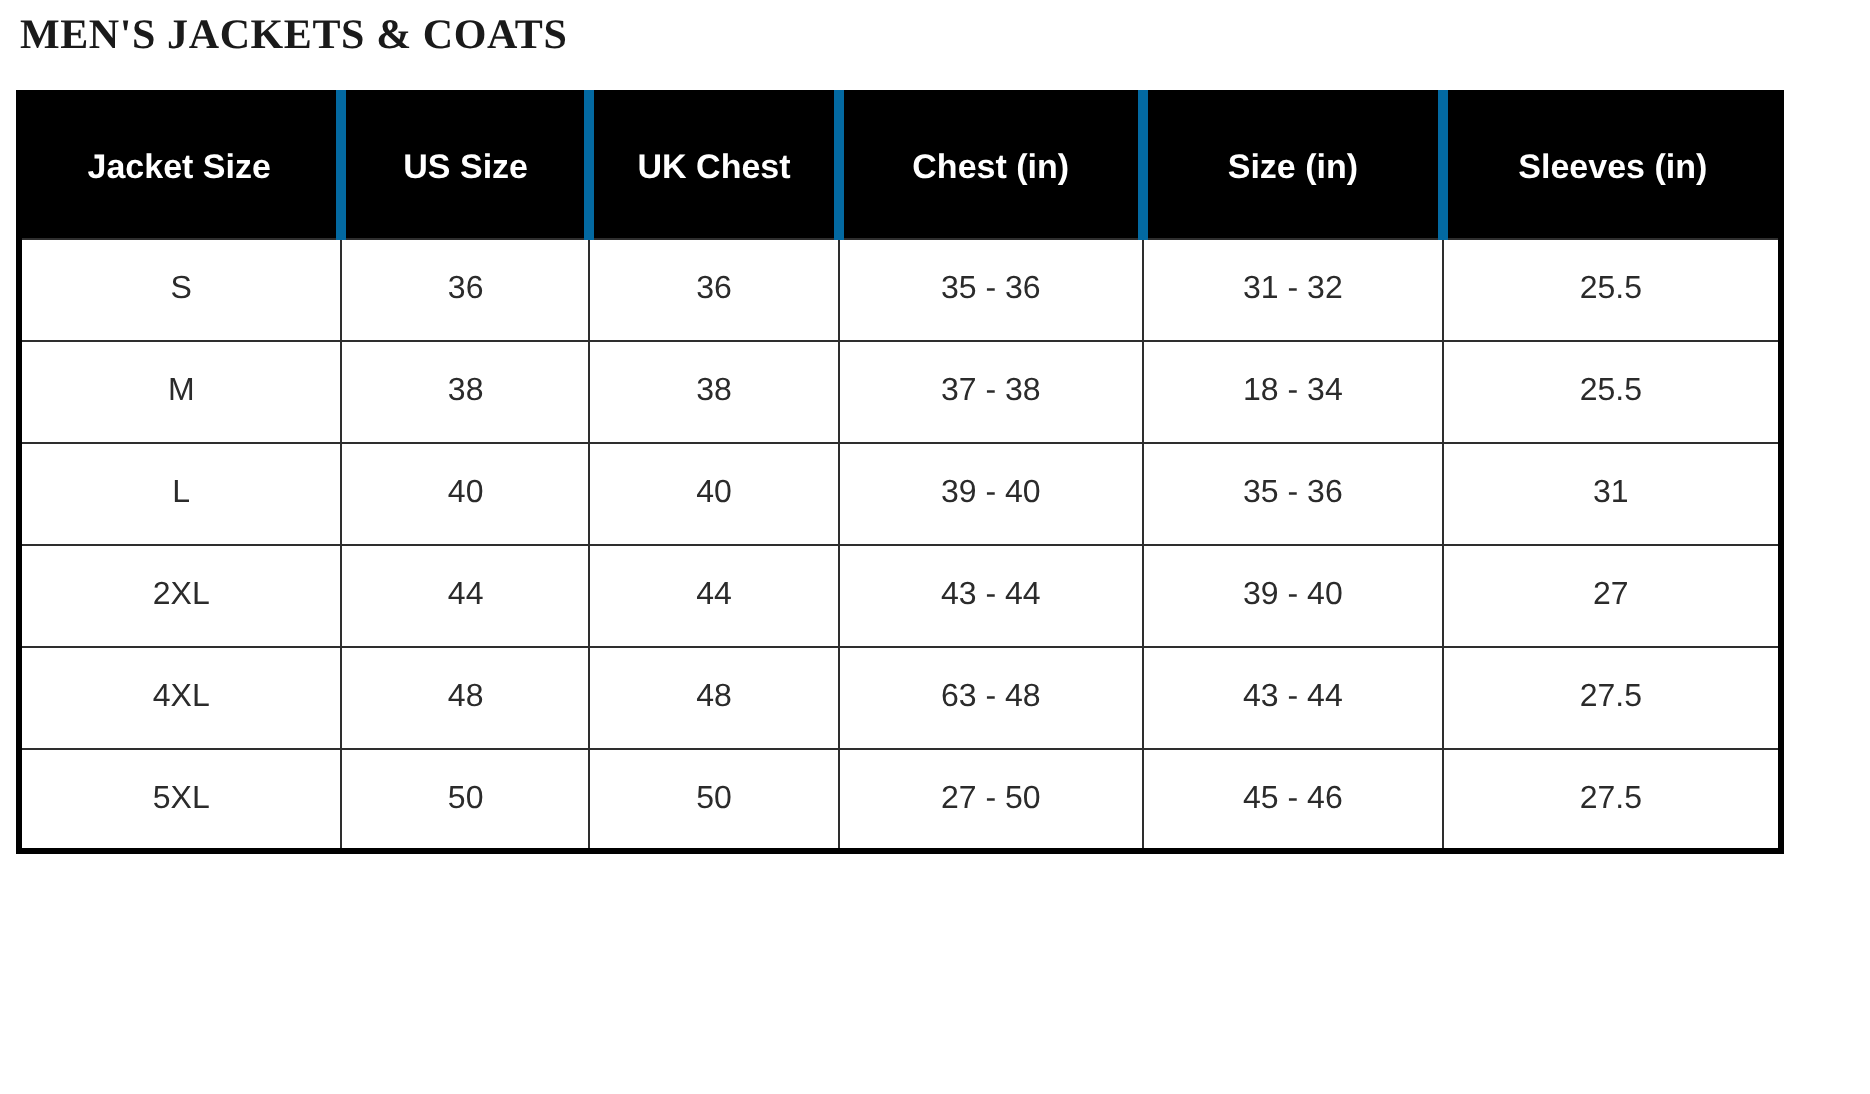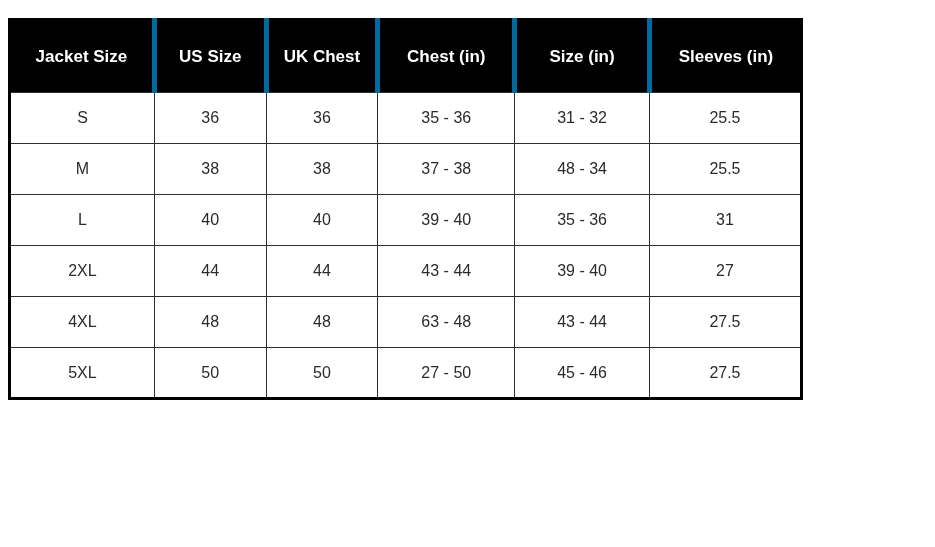--- a/index.html
+++ b/index.html
@@ -22,21 +22,21 @@
   .page-title{
     font-family:"Liberation Serif", serif;
     font-weight:bold;
     font-size:21px;
     letter-spacing:0.3px;
     color:#1a1a1a;
     margin:2px 0 0 2px;
   }
   table.size-chart{
     margin-top:15px;
-    width:795px;
+    width:884px;
     border-collapse:collapse;
     table-layout:fixed;
     border:3px solid var(--border);
     padding-left:30px;
   }
   table.size-chart col.c1{ width:18.3%; }
   table.size-chart col.c2{ width:14.1%; }
   table.size-chart col.c3{ width:14.1%; }
   table.size-chart col.c4{ width:17.3%; }
   table.size-chart col.c5{ width:17.0%; }
@@ -59,20 +59,21 @@
     font-size:16px;
     color:var(--body-text);
     background:#ffffff;
     border:1px solid var(--inner-border);
   }
 </style>
 </head>
 <body>
 
 <div class="page">
+  <h1 class="page-title">MEN'S JACKETS &amp; COATS</h1>
 
   <table class="size-chart">
     <colgroup>
       <col class="c1">
         <col class="c2">
         <col class="c3">
       <col class="c4">
         <col class="c5">
         <col class="c6">
     </colgroup>
@@ -93,21 +94,21 @@
           <td>36</td>
           <td>35 - 36</td>
           <td>31 - 32</td>
           <td>25.5</td>
         </tr>
         <tr>
           <td>M</td>
           <td>38</td>
           <td>38</td>
           <td>37 - 38</td>
-          <td>48 - 34</td>
+          <td>18 - 34</td>
           <td>25.5</td>
         </tr>
         <tr>
           <td>L</td>
           <td>40</td>
           <td>40</td>
           <td>39 - 40</td>
           <td>35 - 36</td>
           <td>31</td>
         </tr>

